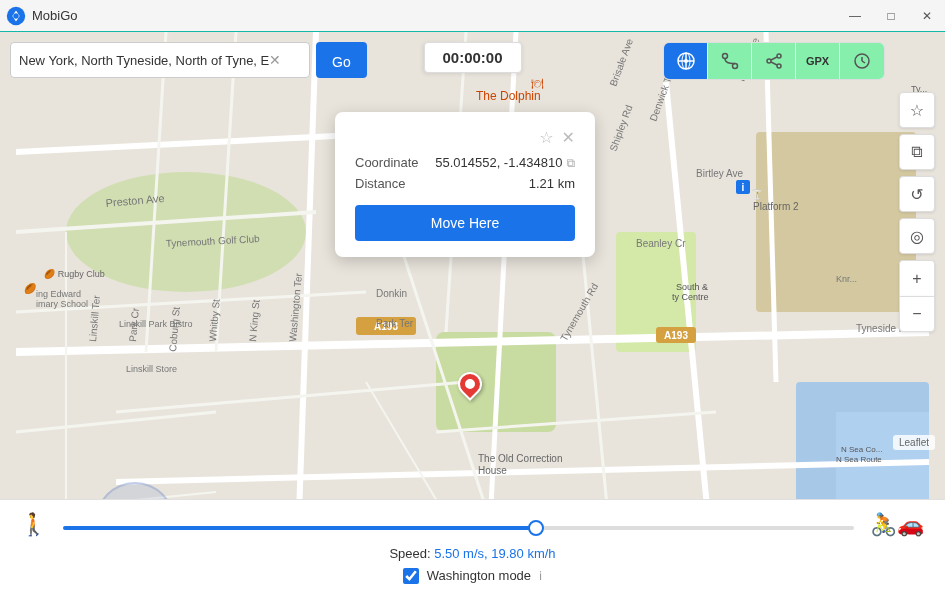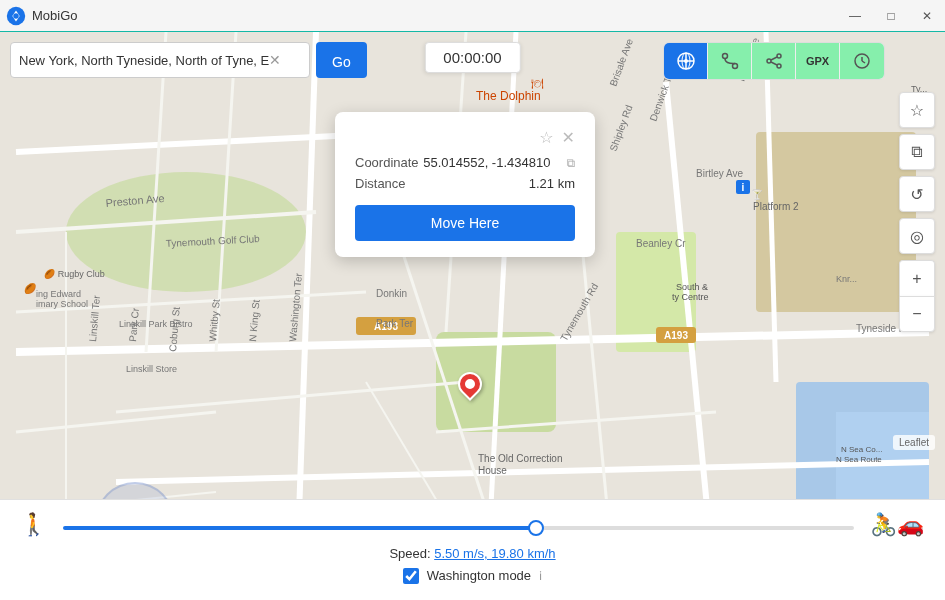--- a/index.html
+++ b/index.html
@@ -56,37 +56,37 @@
       font-size: 16px; color: #555;
     }
     .toolbar-btn:last-child { border-right: none; }
     .toolbar-btn.active { background: #1a73e8; color: white; }
     .toolbar-btn.gpx { font-size: 11px; font-weight: bold; color: #333; }
 
     
     #timer {
       position: absolute; top: 10px; left: 50%; transform: translateX(-50%); z-index: 50;
       background: white; border: 1px solid #ddd; border-radius: 4px;
-      padding: 6px 18px; font-size: 15px; color: #333; font-weight: 400;
+      padding: 6px 18px; font-size: 15px; color: #333; font-weight: 700;
       box-shadow: 0 1px 4px rgba(0,0,0,0.1);
     }
 
     
     #coord-popup {
       position: absolute; top: 80px; left: 335px; z-index: 60;
       background: white; border-radius: 8px; padding: 16px 20px;
       box-shadow: 0 4px 16px rgba(0,0,0,0.2); width: 260px;
     }
     #coord-popup .popup-header {
       display: flex; justify-content: flex-end; gap: 8px; margin-bottom: 8px;
     }
     #coord-popup .popup-icon { color: #bbb; cursor: pointer; font-size: 16px; }
     #coord-popup .popup-row { display: flex; justify-content: space-between; margin-bottom: 6px; font-size: 13px; }
     #coord-popup .popup-label { color: #555; }
-    #coord-popup .popup-value { color: #333; display: flex; align-items: center; gap: 16px; }
+    #coord-popup .popup-value { color: #333; display: flex; align-items: center; gap: 4px; }
     #coord-popup .copy-icon { color: #aaa; cursor: pointer; font-size: 12px; }
     #move-here-btn {
       background: #1a73e8; color: white; border: none; border-radius: 4px;
       width: 100%; height: 36px; font-size: 14px; cursor: pointer; margin-top: 8px; font-weight: 500;
     }
 
     
     #speed-panel {
       position: absolute; bottom: 0; left: 0; right: 0; z-index: 50;
       background: white; border-top: 1px solid #e0e0e0; padding: 12px 20px 16px;
@@ -99,21 +99,21 @@
     #speed-slider-wrap { flex: 1; margin: 0 16px; }
     #speed-slider {
       width: 100%; height: 4px; background: linear-gradient(to right, #1a73e8 60%, #ddd 60%);
       border-radius: 2px; appearance: none; cursor: pointer; outline: none;
     }
     #speed-slider::-webkit-slider-thumb {
       appearance: none; width: 16px; height: 16px; border-radius: 50%;
       background: white; border: 2px solid #1a73e8; cursor: pointer;
     }
     #speed-info { text-align: center; font-size: 13px; color: #333; margin-bottom: 6px; }
-    #speed-info .speed-highlight { color: #1a73e8; font-weight: 500; text-decoration: underline; }
+    #speed-info .speed-highlight { color: #1a73e8; font-weight: 500; }
     #realistic-row { display: flex; align-items: center; gap: 8px; justify-content: center; }
     #realistic-cb { width: 16px; height: 16px; accent-color: #1a73e8; cursor: pointer; }
     #realistic-label { font-size: 13px; color: #333; }
     #realistic-info { color: #999; font-size: 12px; cursor: pointer; }
 
     
     #right-controls {
       position: absolute; right: 10px; top: 60px; z-index: 50;
       display: flex; flex-direction: column; gap: 6px;
     }

